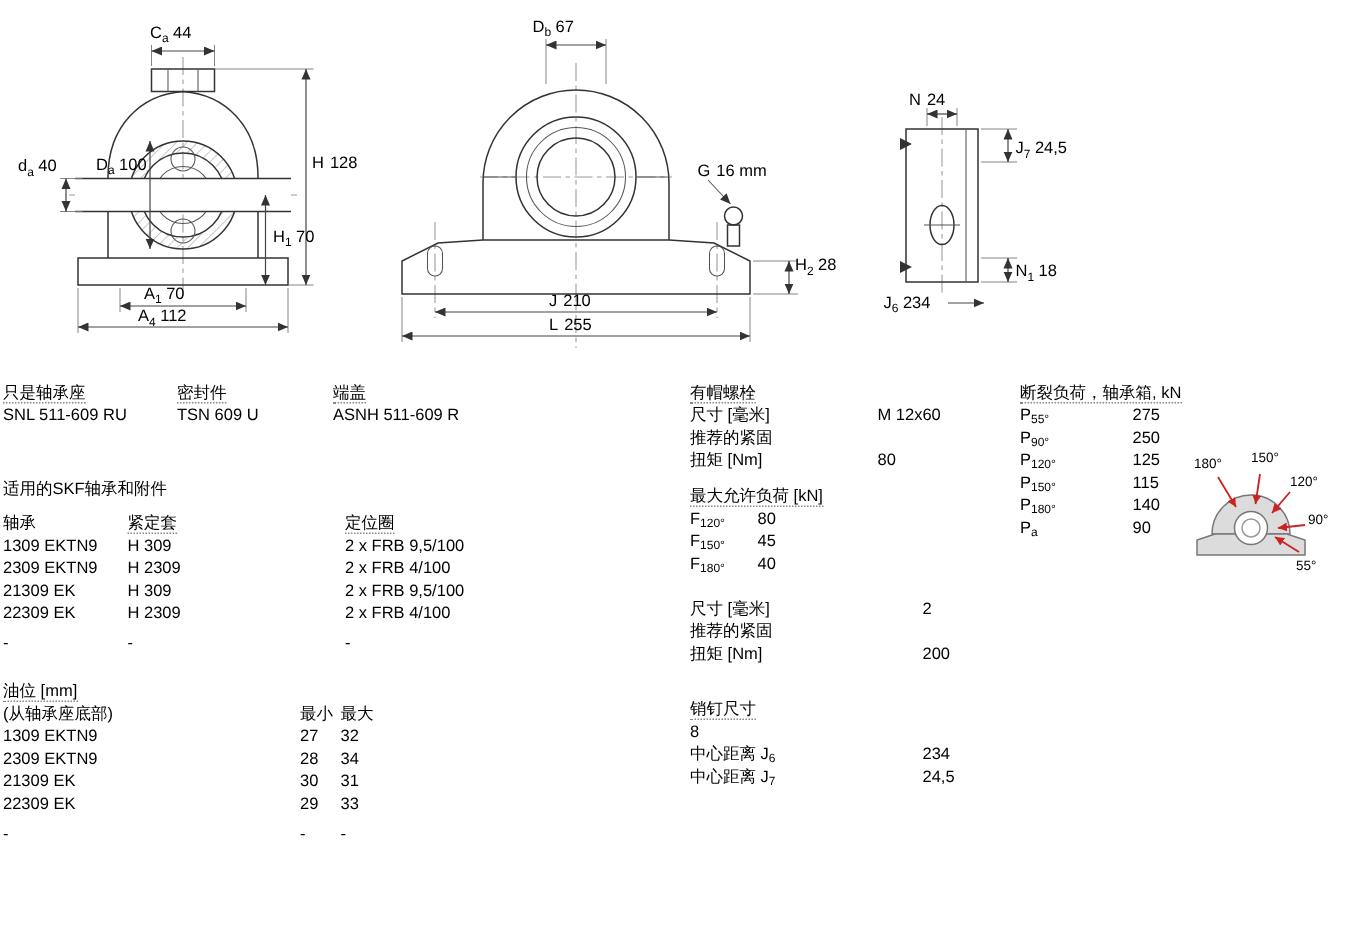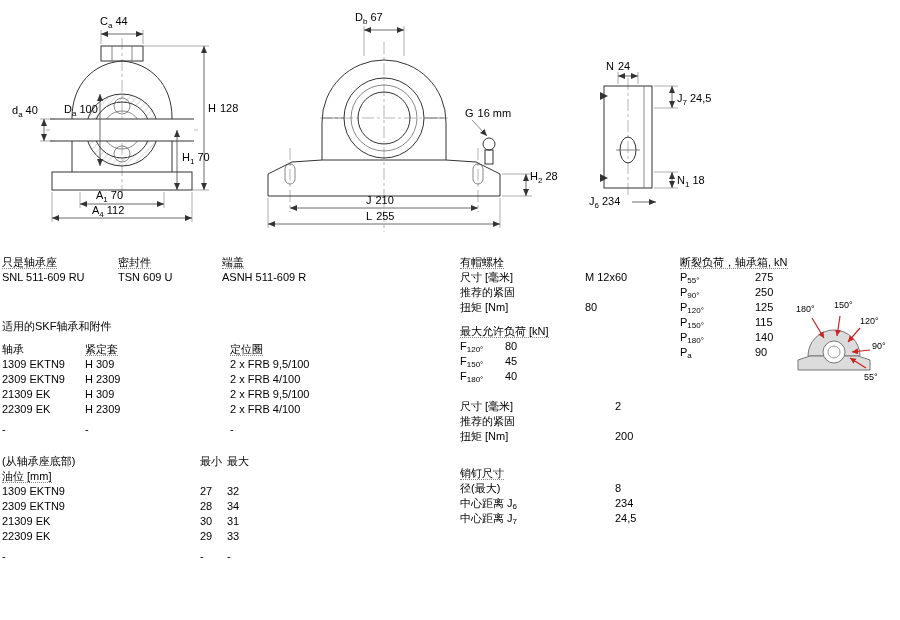--- a/index.html
+++ b/index.html
@@ -227,26 +227,26 @@
     <span class="c3">2 x FRB 4/100</span>
   </div>
   <div class="line trow gap5">
     <span class="c1">-</span>
     <span class="c2">-</span>
     <span class="c3">-</span>
   </div>
 </div>
 
 <div class="abs" style="left:2px;top:454px">
+  <div class="line"><span class="term">油位 [mm]</span></div>
   <div class="line thead">
     <span class="o1">(从轴承座底部)</span>
     <span class="o2 b">最小</span>
     <span class="o3 b">最大</span>
   </div>
-  <div class="line"><span class="term">油位 [mm]</span></div>
   <div class="line trow">
     <span class="o1">1309 EKTN9</span>
     <span class="o2">27</span>
     <span class="o3">32</span>
   </div>
   <div class="line trow">
     <span class="o1">2309 EKTN9</span>
     <span class="o2">28</span>
     <span class="o3">34</span>
   </div>
@@ -304,21 +304,20 @@
   <div class="line">推荐的紧固</div>
   <div class="line kv">
     <span class="kl155">扭矩 [Nm]</span>
     <span>200</span>
   </div>
 </div>
 
 <div class="abs" style="left:460px;top:466px">
   <div class="line"><span class="term">销钉尺寸</span></div>
   <div class="line kv">
-    <span class="kl155"><span>径(最大)</span><sub></sub></span>
     <span>8</span>
   </div>
   <div class="line kv">
     <span class="kl155"><span>中心距离 J</span><sub>6</sub></span>
     <span>234</span>
   </div>
   <div class="line kv">
     <span class="kl155"><span>中心距离 J</span><sub>7</sub></span>
     <span>24,5</span>
   </div>

